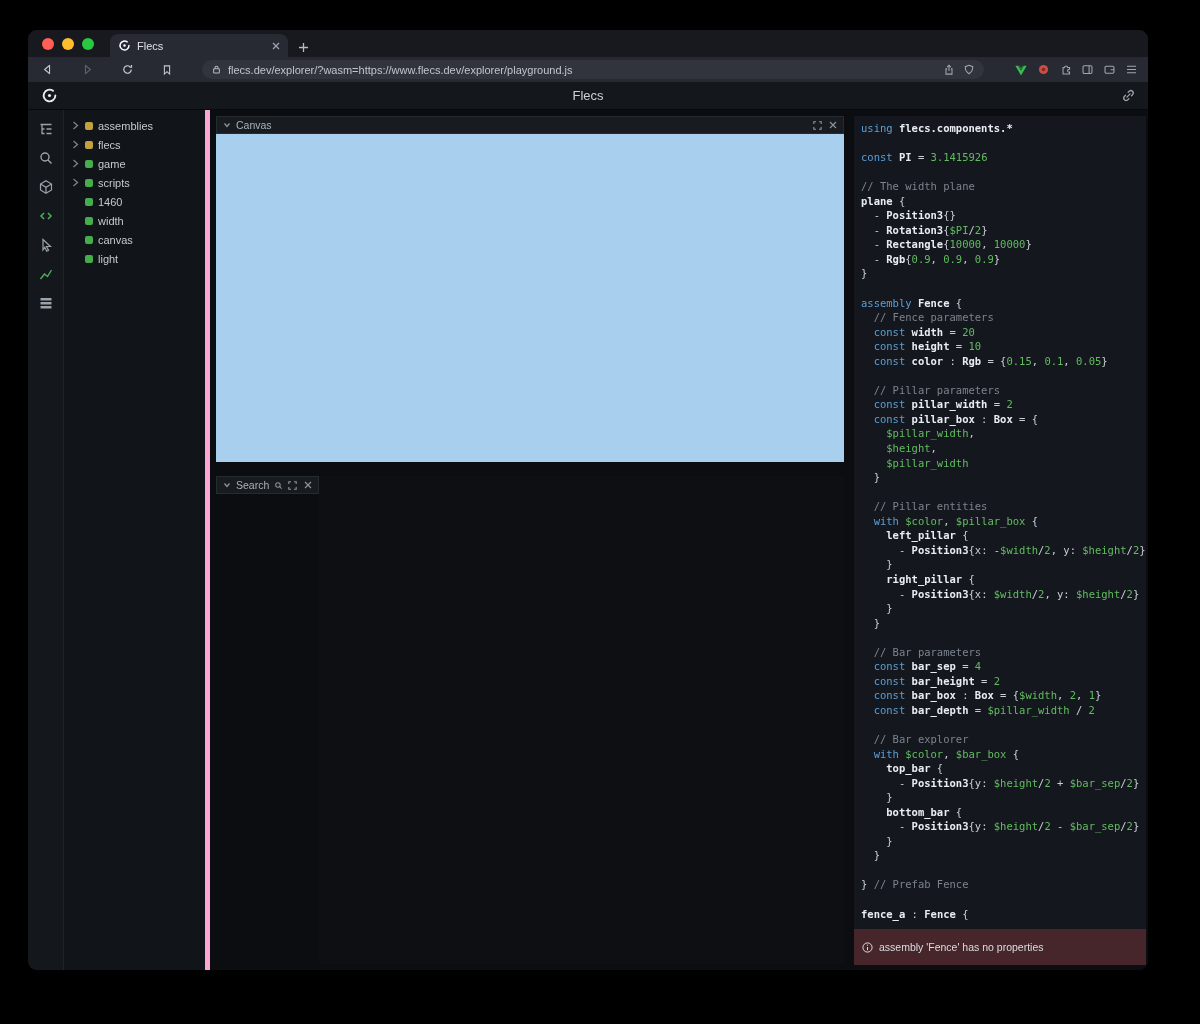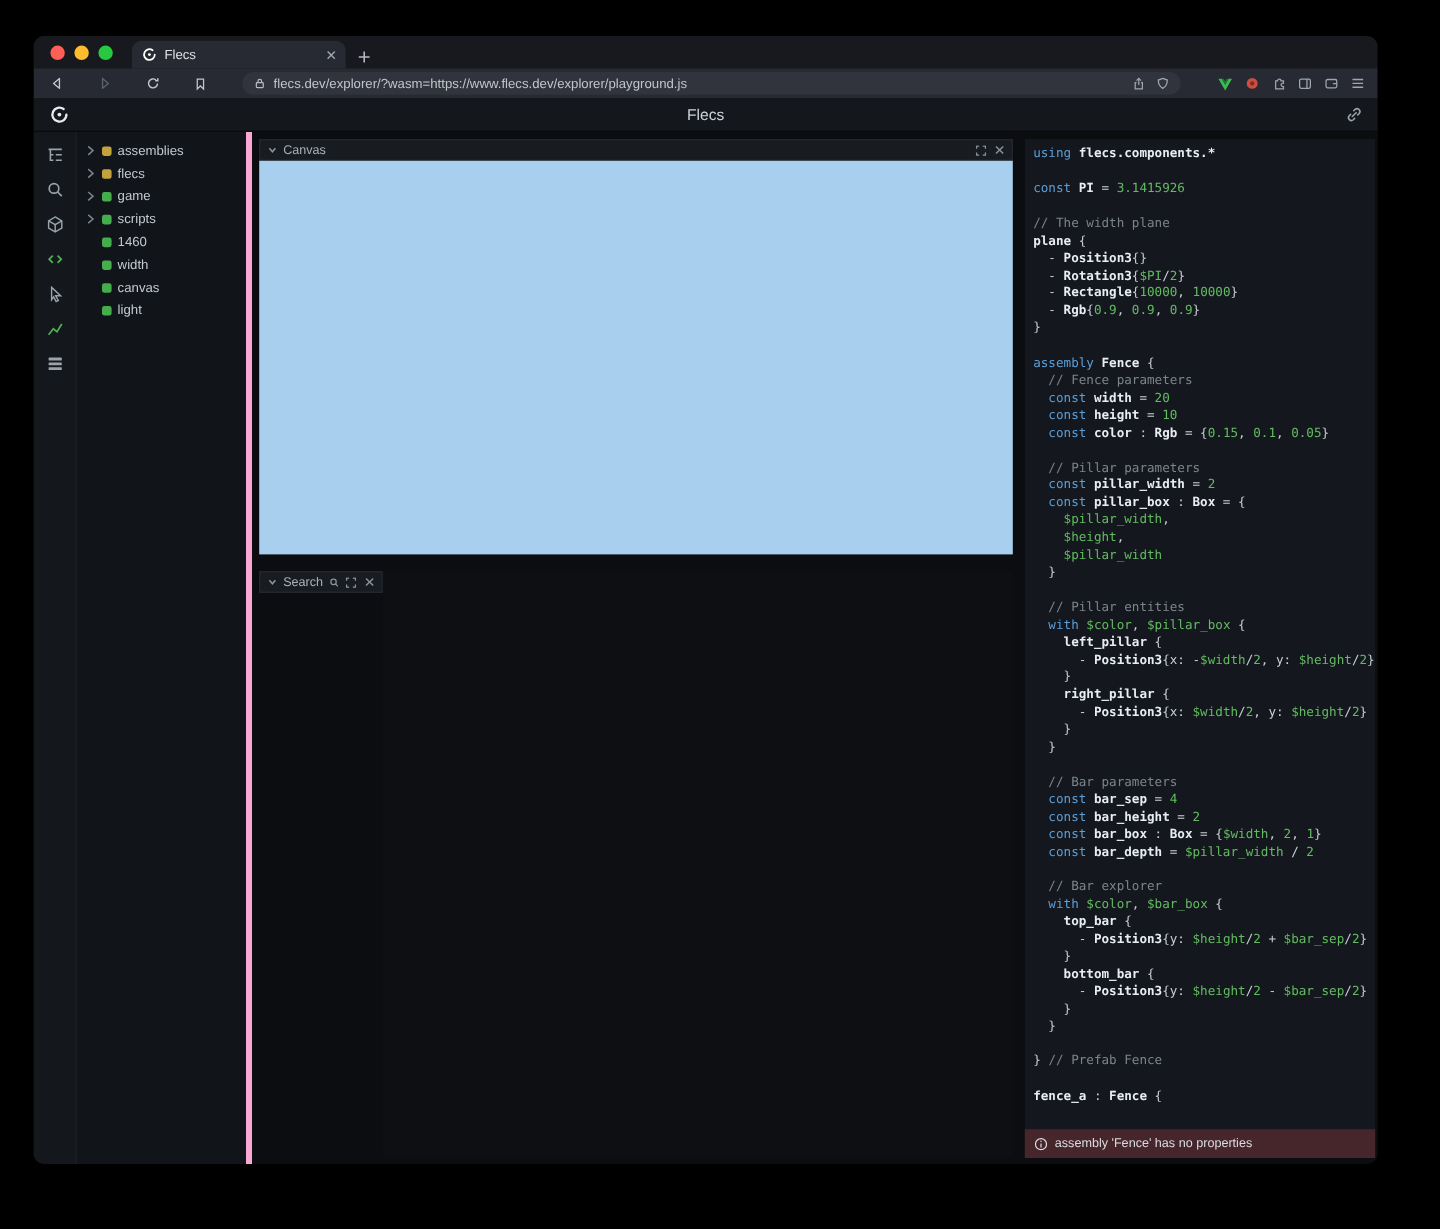--- a/index.html
+++ b/index.html
@@ -64,21 +64,21 @@
   .editor-code { flex:1; min-height:0; overflow:hidden; padding:5px 0 0 7px;
                  font-family:"DejaVu Sans Mono", monospace; font-size:10.5px; line-height:14.55px; }
   .code-line { white-space:pre; height:14.55px; }
   .tok-kw  { color:var(--kw,#5b9fd8); }
   .tok-id  { color:var(--id,#e8edf2); font-weight:bold; }
   .tok-num { color:var(--num,#62bb60); }
   .tok-var { color:var(--var,#62bb60); }
   .tok-com { color:var(--com,#7b838c); }
   .tok-pl  { color:var(--pl,#c9cfd6); }
 
-  .error-bar { flex:none; height:24px; background:#47262b; display:flex; align-items:center;
+  .error-bar { flex:none; height:36px; background:#47262b; display:flex; align-items:center;
                gap:6px; padding:0 8px; }
   .error-text { font-size:10.5px; color:#d9dde2; }
 </style>
 </head>
 <body>
 
 <div class="window">
 
   <div class="tabbar">
     <div class="traffic">

